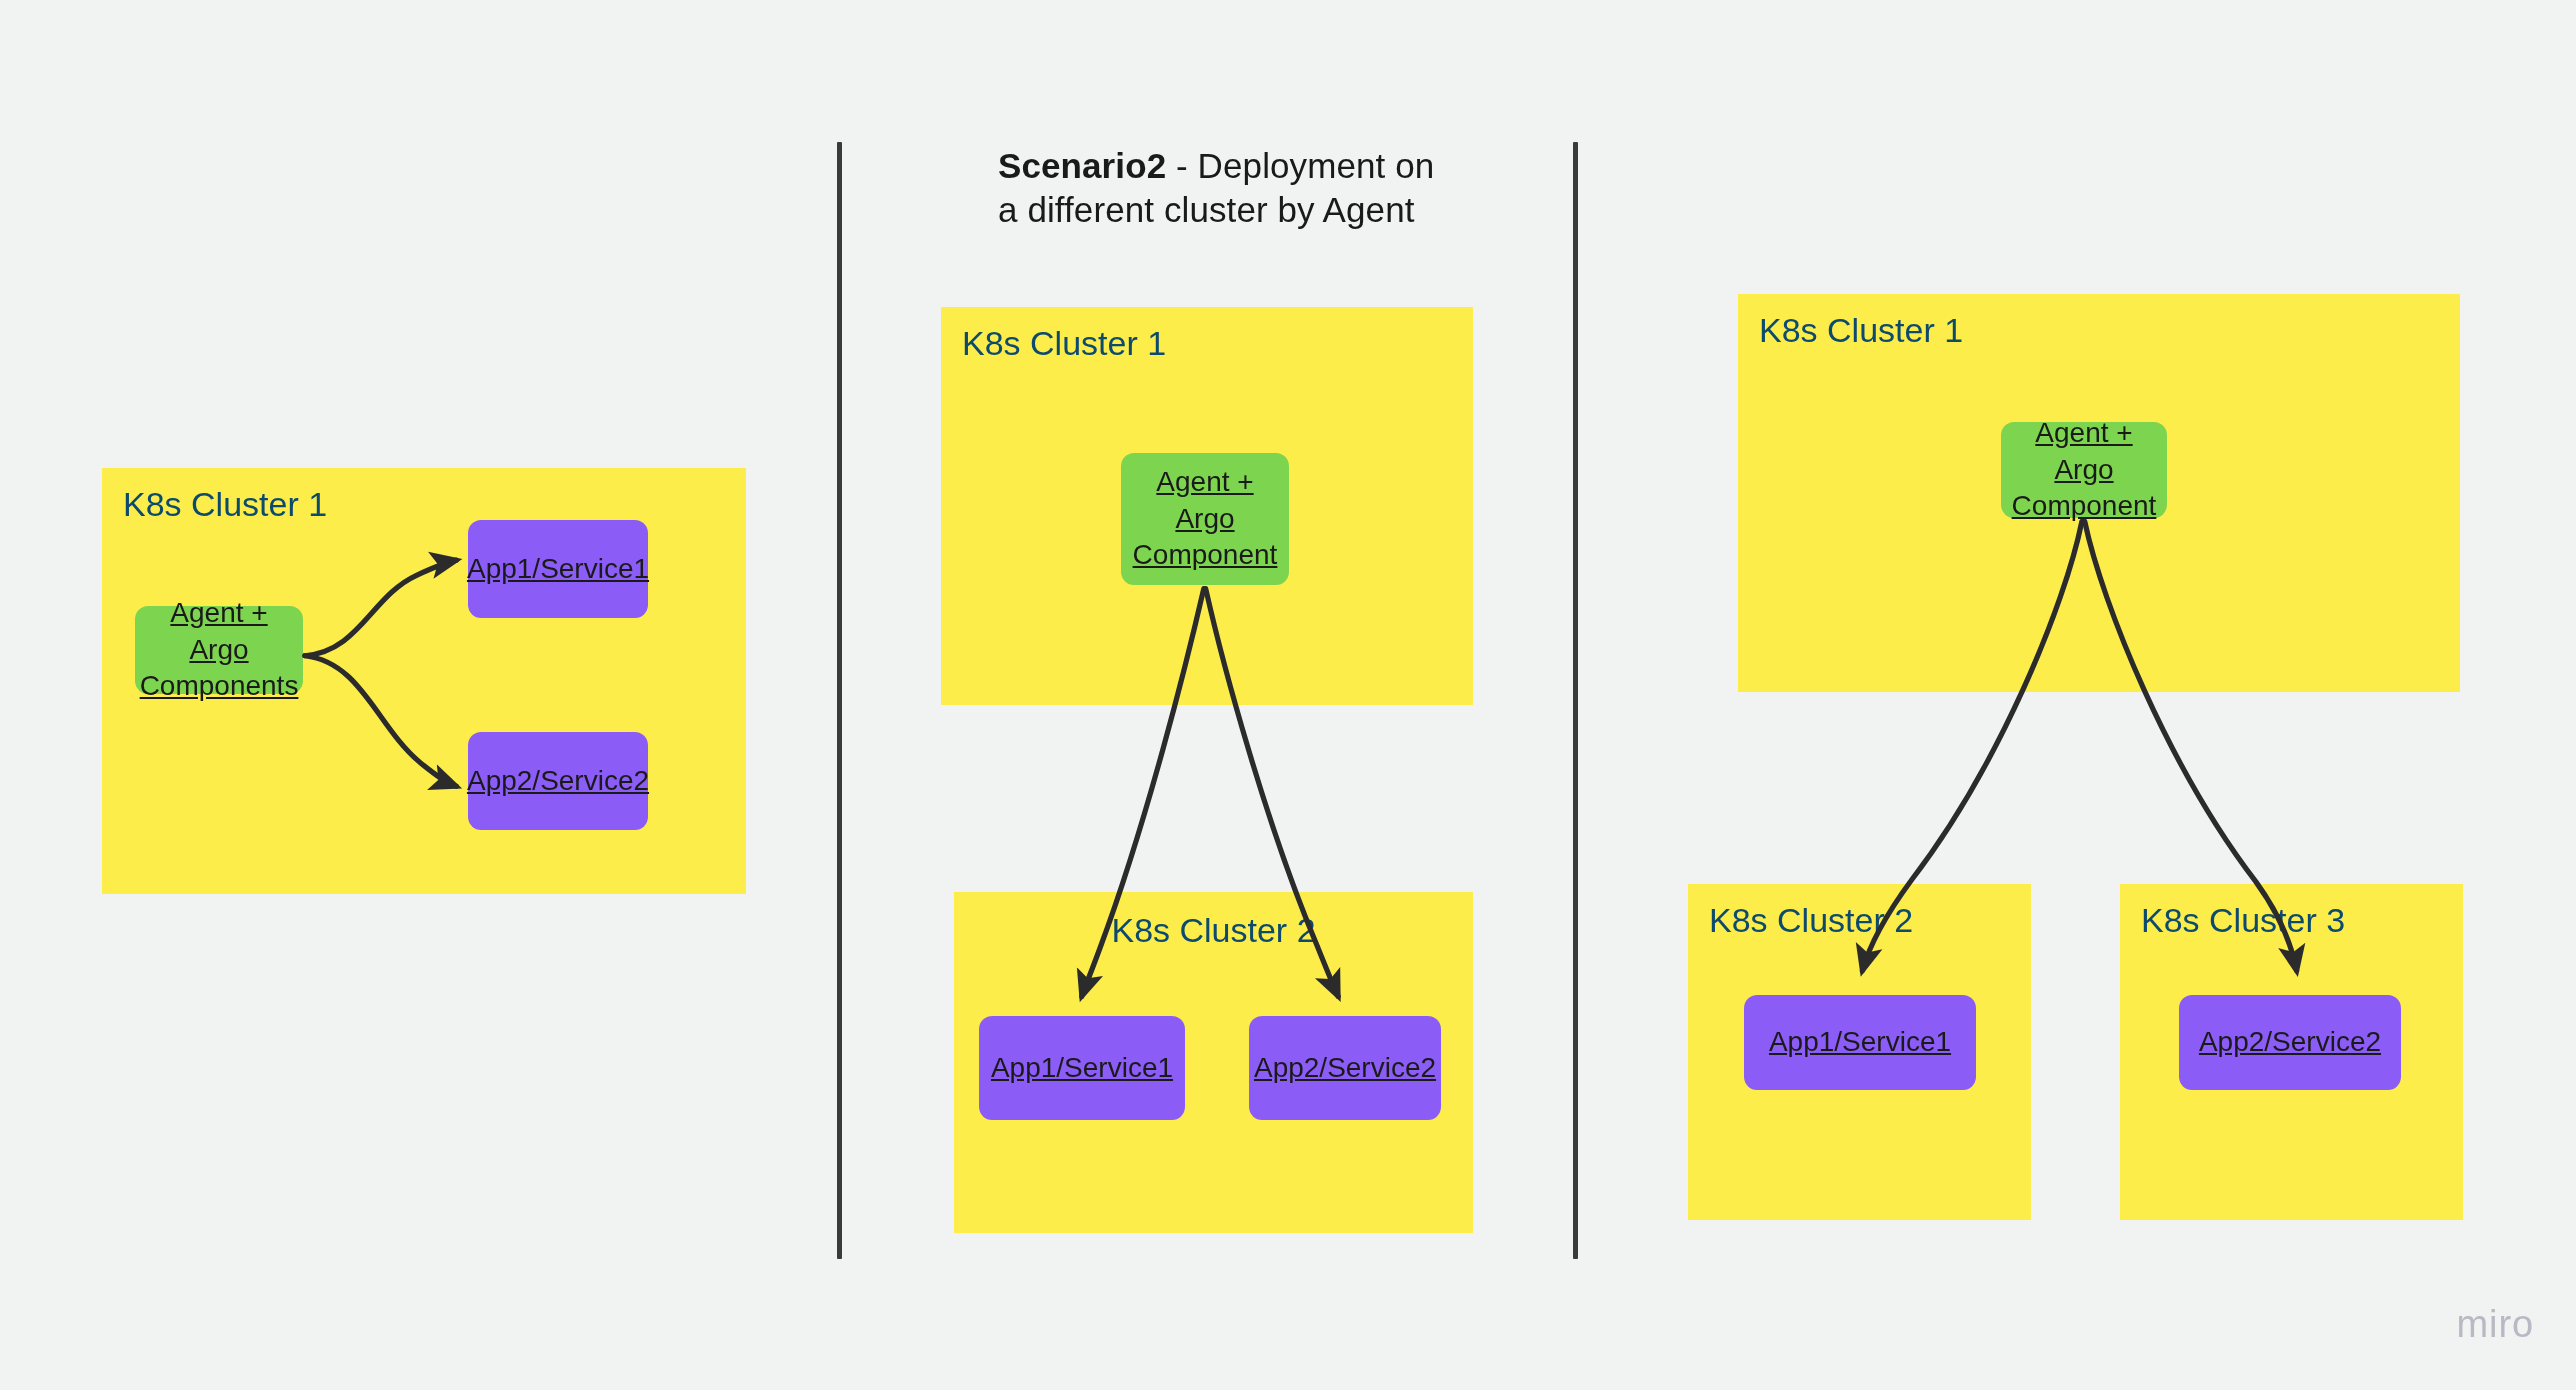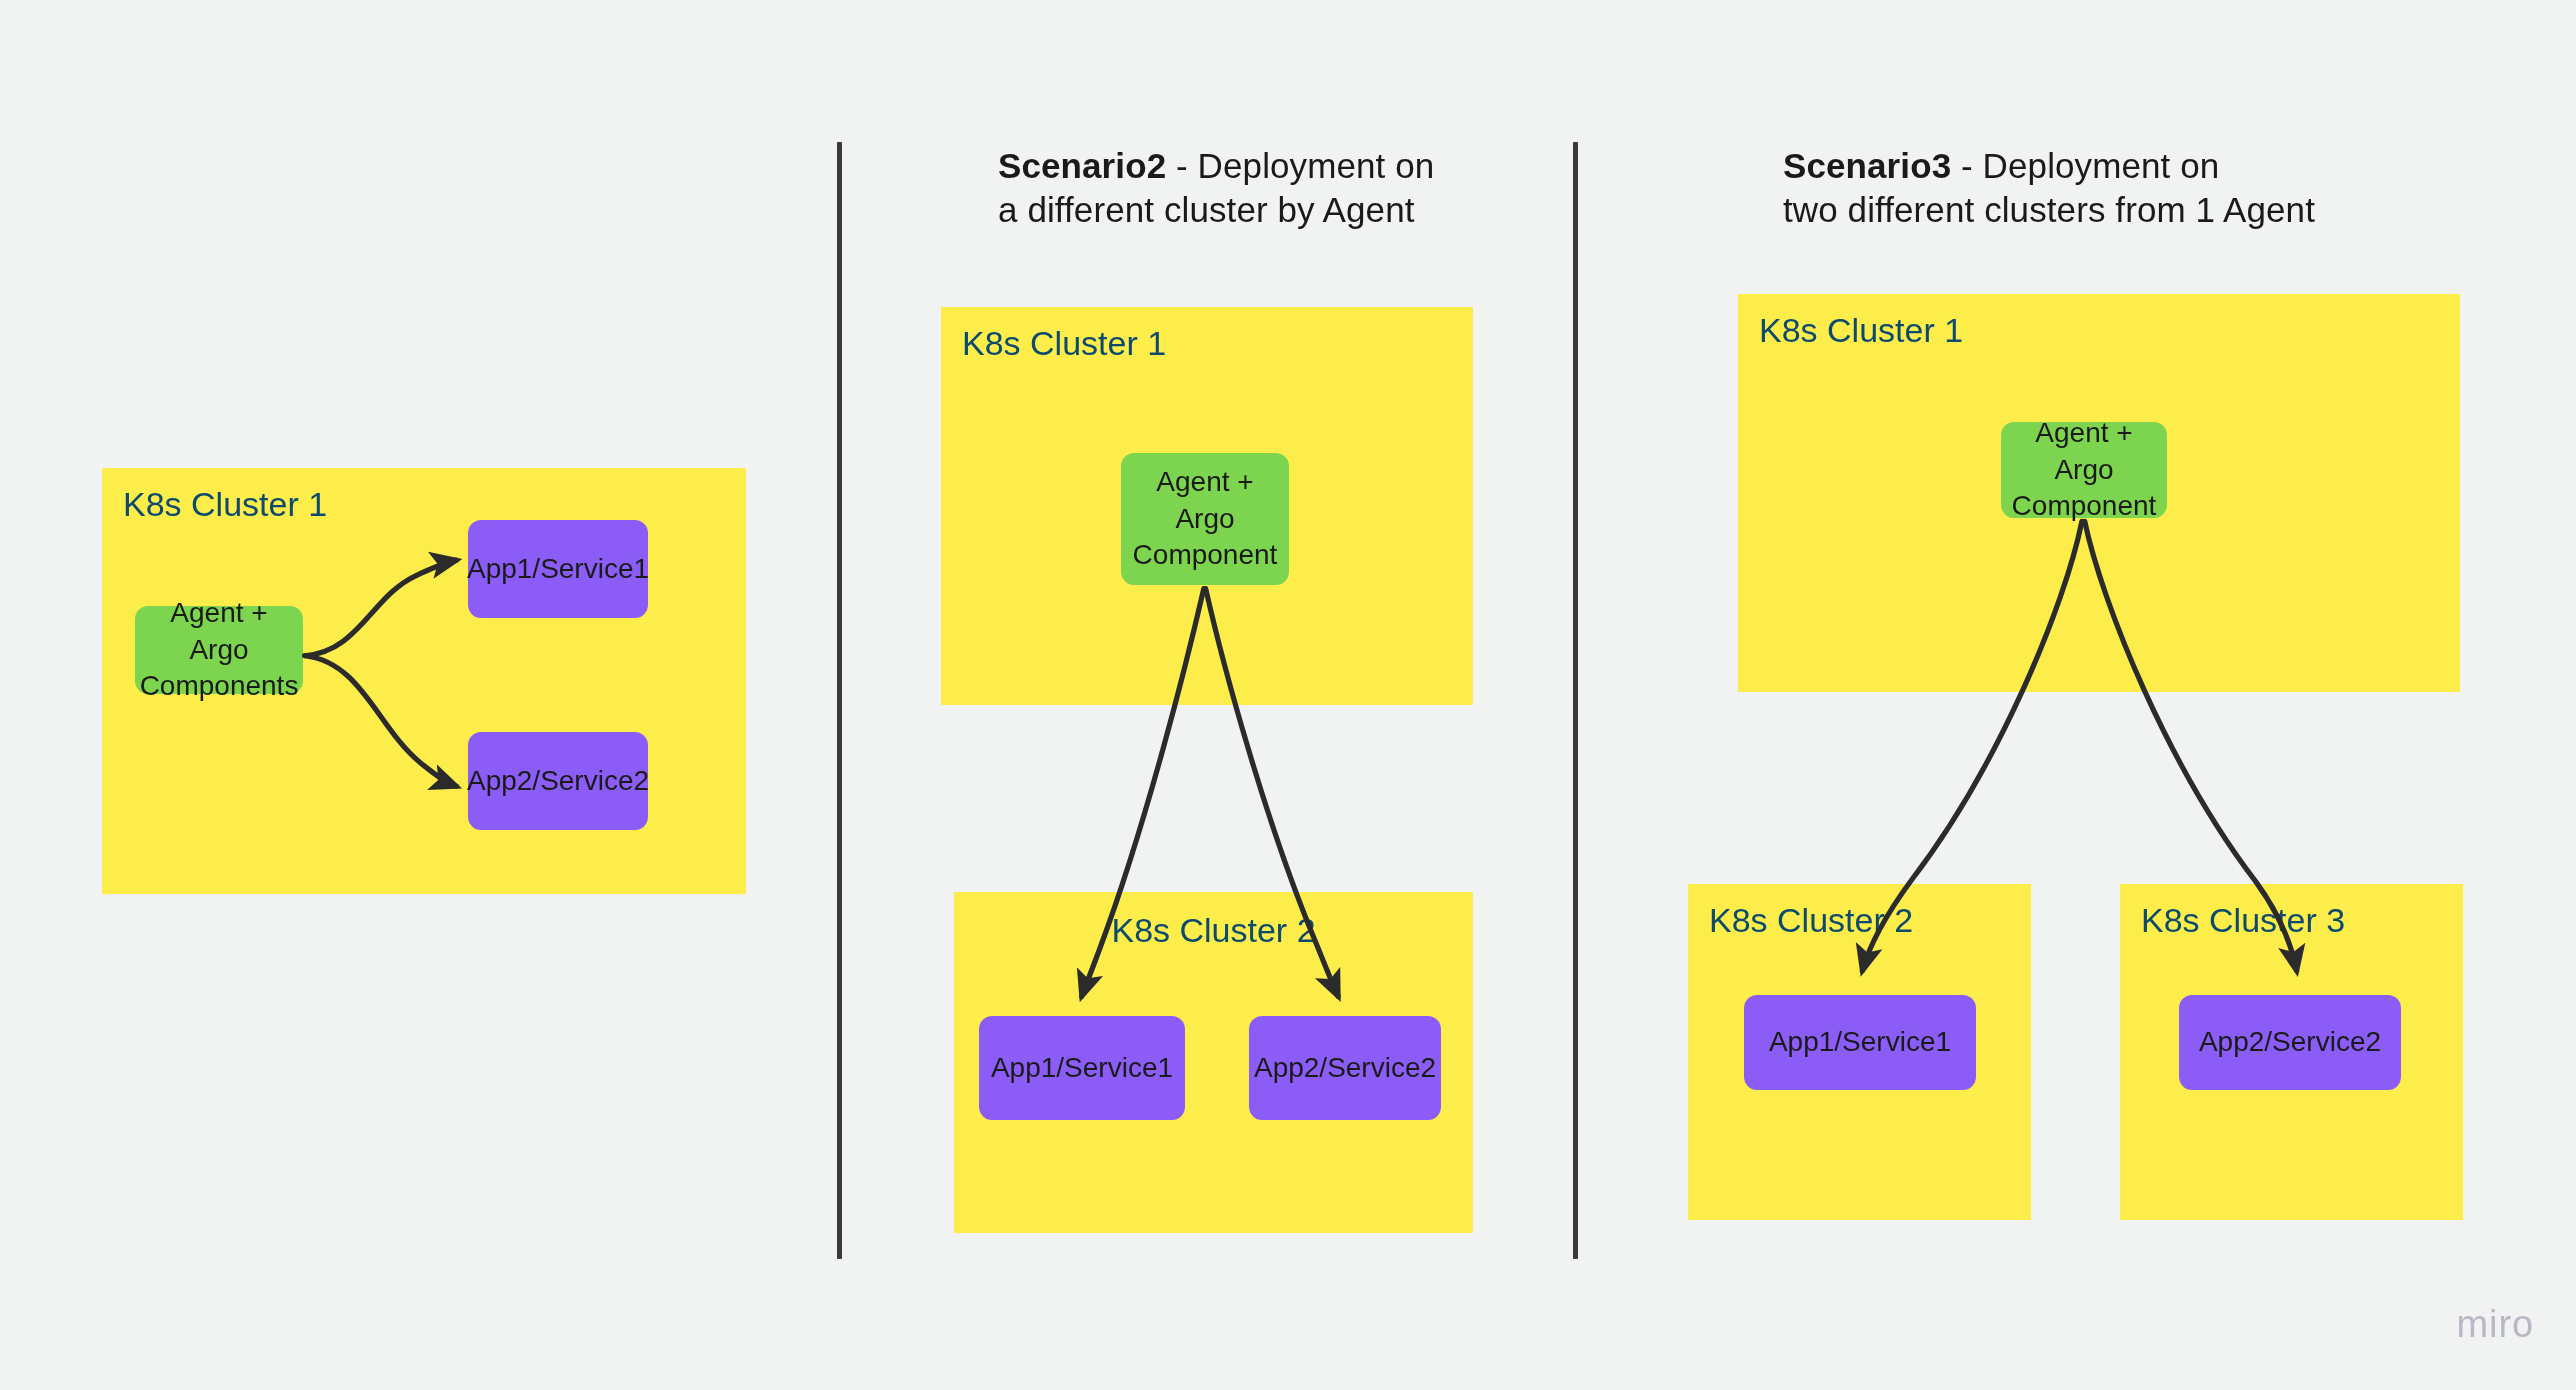--- a/index.html
+++ b/index.html
@@ -72,20 +72,21 @@
     display: flex;
     align-items: center;
     justify-content: center;
     text-align: center;
     color: #1a1a1a;
     font-size: 28px;
     line-height: 1.32;
     border-radius: 13.2px;
     white-space: pre-line;
     padding: 3.8px 5.7px;
+    text-decoration: underline;
   }
   .node.agent {
     background: #7dd44f;
   }
   .node.app {
     background: #8b5cf6;
   }
 
   
   .arrows {
@@ -152,22 +153,20 @@
   </div>
 
   <div class="node app" style="left:979px; top:1016px; width:206px; height:104px;">
     <span>App1/Service1</span>
   </div>
 
   <div class="node app" style="left:1249px; top:1016px; width:192px; height:104px;">
     <span>App2/Service2</span>
   </div>
 
-  <div class="scenario-title" style="left:1783px; top:144px;"><span class="strong">Scenario3</span><span> - Deployment on
-two different clusters from 1 Agent</span></div>
 
   <div class="cluster" style="left:1738px; top:294px; width:722px; height:398px;">
     <div class="cluster-label left">K8s Cluster 1</div>
   </div>
 
   <div class="cluster" style="left:1688px; top:884px; width:343px; height:336px;">
     <div class="cluster-label left">K8s Cluster 2</div>
   </div>
 
   <div class="cluster" style="left:2120px; top:884px; width:343px; height:336px;">

